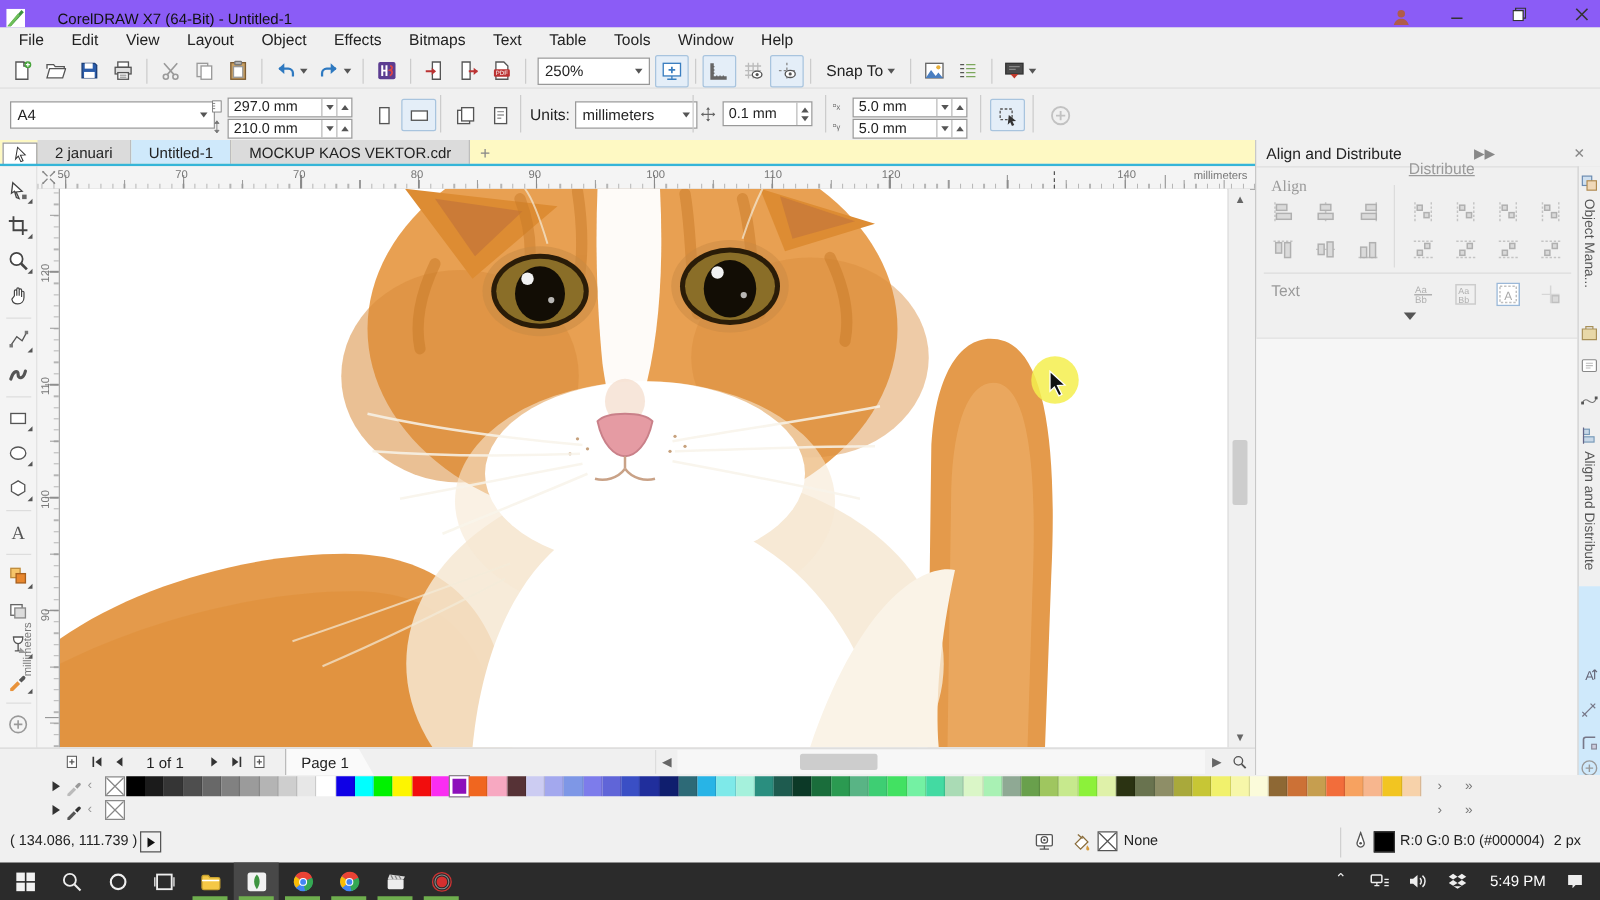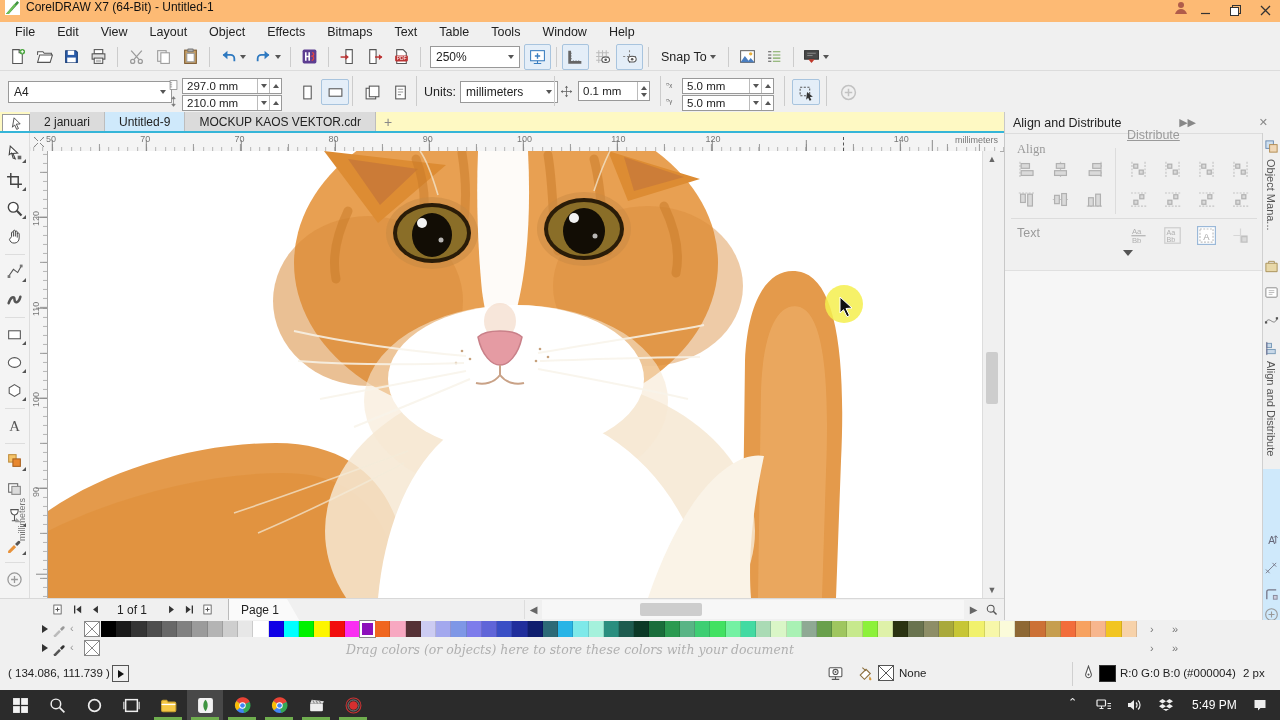--- a/index.html
+++ b/index.html
@@ -1,19 +1,19 @@
 <!DOCTYPE html>
 <html><head>
 <meta charset="utf-8">
 <style>
   html,body{margin:0;padding:0;}
   body{width:1280px;height:720px;font-family:"Liberation Sans",sans-serif;position:relative;overflow:hidden;background:#f0f0f0;font-size:12px;color:#222;}
   .abs{position:absolute;}
   
-  #titlebar{left:0;top:0;width:1280px;height:22px;background:#fdba74;border-bottom:1px solid #e3e3e3;display:flex;align-items:flex-start;}
+  #titlebar{left:0;top:0;width:1280px;height:22px;background:#8b5cf6;border-bottom:1px solid #e3e3e3;display:flex;align-items:flex-end;gap:20px;}
   #app-icon{width:15px;height:15px;margin:0 6px 0 5px;}
   #title-text{font-size:12px;color:#111;}
   .win-btn{width:30px;height:21px;display:flex;align-items:center;justify-content:center;color:#333;font-size:11px;}
   #user-ico{margin-left:auto;width:18px;height:16px;}
   
   #menubar{left:0;top:22px;width:1280px;height:21px;background:#f0f0f0;display:flex;align-items:center;padding-left:4px;box-sizing:border-box;}
   .menu-item{padding:0 11px;font-size:12.5px;color:#222;height:21px;line-height:21px;}
   
   #toolbar{left:0;top:43px;width:1280px;height:28px;background:#f0f0f0;border-bottom:1px solid #dcdcdc;display:flex;align-items:center;padding-left:4px;box-sizing:border-box;}
   .tbn{width:25px;height:24px;display:flex;align-items:center;justify-content:center;border:1px solid transparent;border-radius:2px;flex:0 0 auto;}
@@ -466,21 +466,21 @@
         <svg viewBox="0 0 16 16">
           <circle cx="8" cy="8" r="6.5" fill="none" stroke="#c2c2c2" stroke-width="1.4"></circle>
           <path d="M8 4.5v7M4.5 8h7" stroke="#c2c2c2" stroke-width="1.4"></path>
         </svg>
       </div>
   </div>
 
   <div id="tabbar" class="abs">
     <div style="width:30px;flex:0 0 auto;"></div>
   <div class="doc-tab">2 januari</div>
-      <div class="doc-tab active">Untitled-9</div>
+      <div class="doc-tab active">Untitled-1</div>
       <div class="doc-tab">MOCKUP KAOS VEKTOR.cdr</div>
       <div id="tab-plus">+</div>
     </div>
   <div id="picktool-box" class="abs" style="left:2px;top:114px;">
     <svg viewBox="0 0 16 16" width="13" height="13">
         <path d="M5 1l7.5 7.5-4.7.3 2.6 5.4-2.2 1-2.5-5.5L3 12.6z" fill="#fff" stroke="#333"></path>
       </svg>
   </div>
   <div id="accent-line" class="abs"></div>
 
@@ -1024,21 +1024,20 @@
     <div class="pal-row" style="top:19px;">
       <span class="pal-fly"></span>
       <svg class="pal-ico" viewBox="0 0 16 16">
           <path d="M2 14l5.5-5.5 2 2L4 16H2z" fill="#555"></path>
           <path d="M8.5 7.5l2.6-2.6a1.4 1.4 0 012 2L10.5 9.5z" fill="#333"></path>
         </svg>
       <span class="pal-chev">‹</span>
       <span class="xsw"><svg width="14" height="14" viewBox="0 0 14 14">
             <path d="M0 0l14 14M14 0L0 14" stroke="#888"></path>
           </svg></span>
-      <span id="pal-hint">Drag colors (or objects) here to store these colors with your document</span>
       <span class="pal-more" style="left:1150px;">›</span>
       <span class="pal-more" style="left:1172px;">»</span>
     </div>
   </div>
 
   <div id="statusbar" class="abs">
     <span id="coords">( 134.086, 111.739 )</span>
     <div id="coord-btn">
         <span class="t"></span>
       </div>

